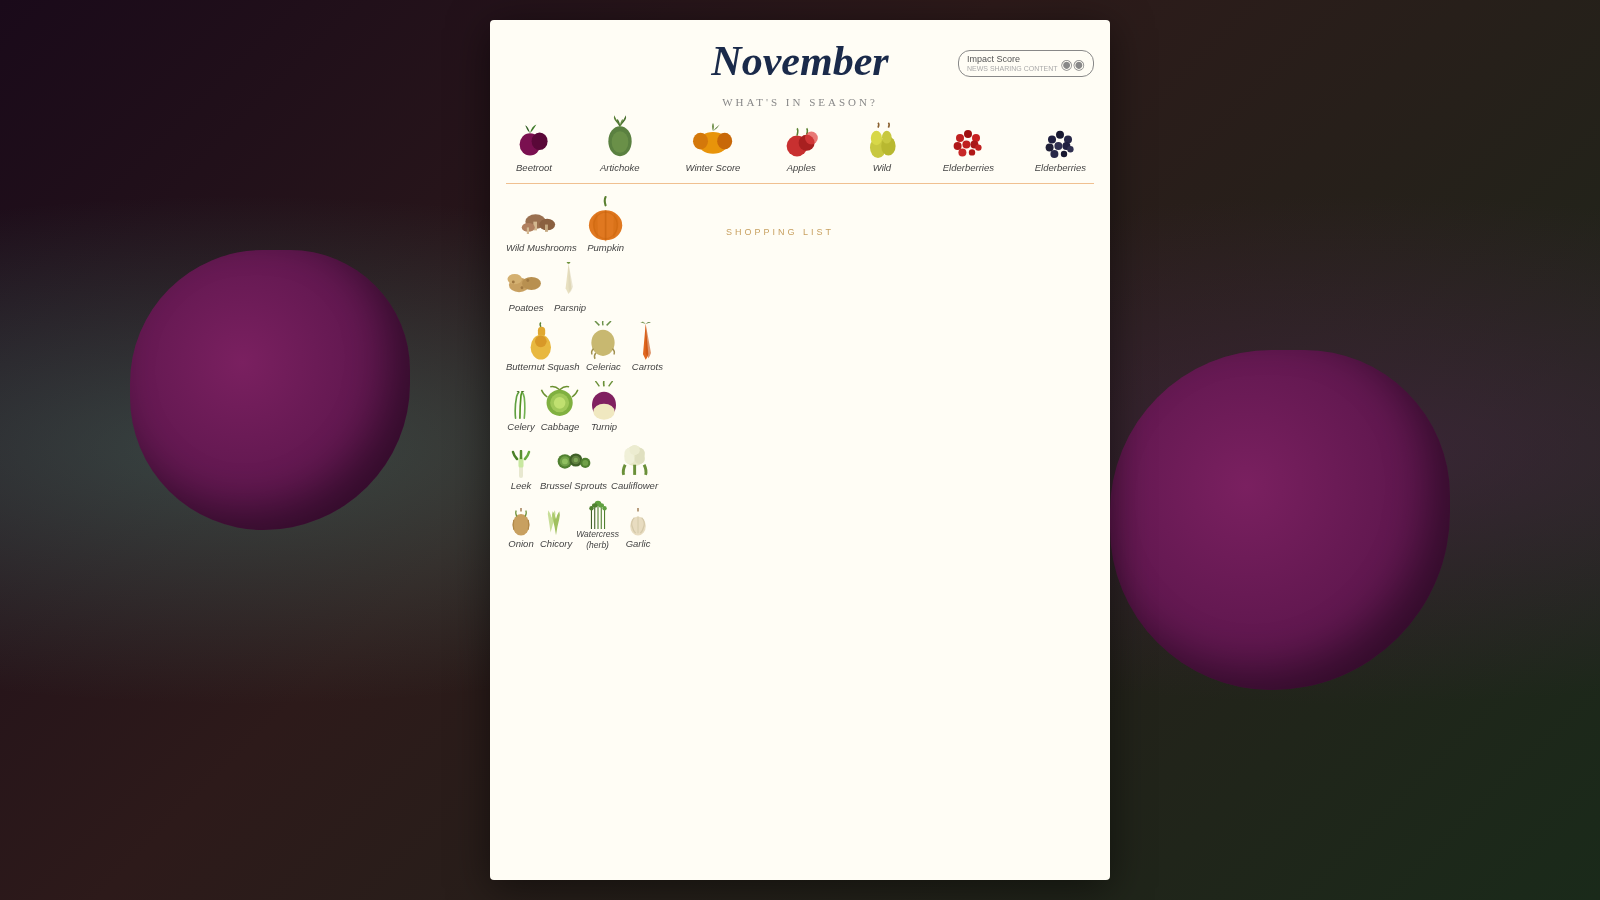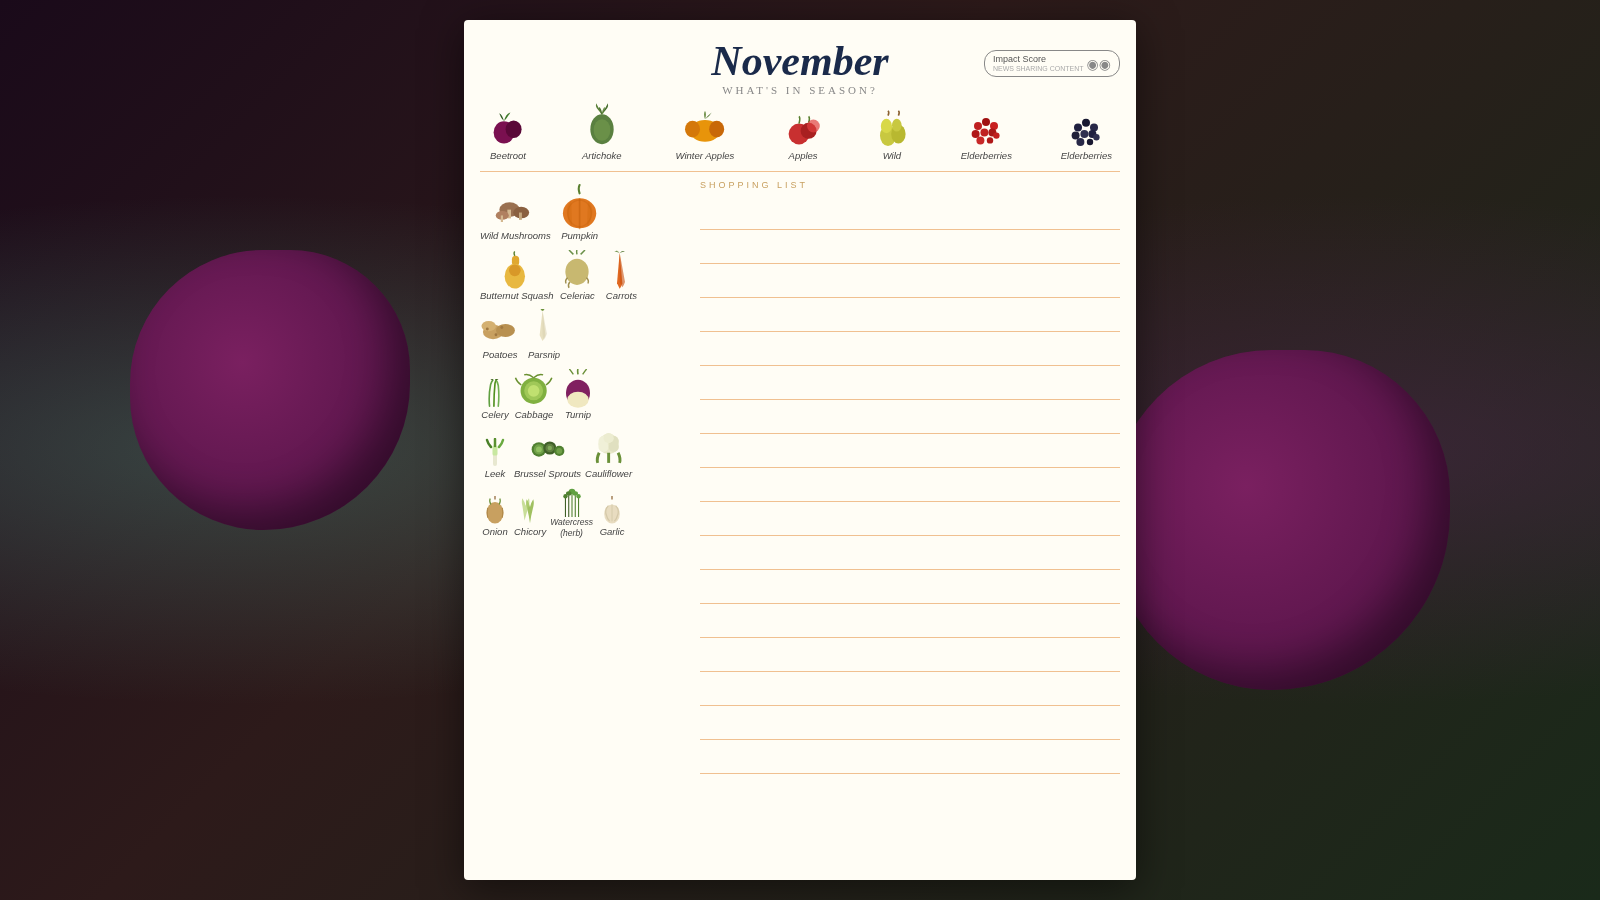--- a/index.html
+++ b/index.html
@@ -41,21 +41,21 @@
       width: 340px;
       height: 340px;
       border-radius: 50% 45% 55% 50%;
       background: radial-gradient(circle at 40% 40%, #7a2060, #4a1040);
       box-shadow: inset -20px -20px 40px rgba(0,0,0,0.4);
     }
 
     .page-container {
       position: relative;
       z-index: 10;
-      width: 672px;
+      width: 620px;
       min-height: 860px;
       background: #fffdf5;
       border-radius: 4px;
       box-shadow: 0 8px 40px rgba(0,0,0,0.5);
       display: flex;
       flex-direction: column;
       padding: 20px 16px 20px 16px;
       overflow: hidden;
     }
 
@@ -79,21 +79,21 @@
       color: #1a2a4a;
       font-style: italic;
       line-height: 1;
     }
 
     .subtitle {
       font-size: 11px;
       letter-spacing: 3px;
       color: #888;
       text-transform: uppercase;
-      margin-top: 2px;
+      margin-top: 14px;
     }
 
     .impact-score {
       position: absolute;
       right: 0;
       top: 10px;
       font-size: 10px;
       color: #555;
       border: 1.5px solid #888;
       border-radius: 12px;
@@ -142,21 +142,21 @@
       font-family: Liberation Sans, sans-serif;
       font-style: italic;
       text-align: center;
       line-height: 1.2;
     }
 
     
     .right-list {
       flex: 1;
       display: flex;
-      flex-direction: column;
+      margin-top: 35px;
     }
 
     .shopping-list-title {
       font-size: 9px;
       letter-spacing: 3px;
       color: #c8a060;
       text-transform: uppercase;
       margin-bottom: 8px;
       font-family: Arial, sans-serif;
       font-style: normal;
@@ -248,21 +248,21 @@
     </div>
 
     <div class="produce-col">
       <svg class="svg-icon-lg" viewBox="0 0 60 50">
         <ellipse cx="30" cy="32" rx="18" ry="13" fill="#e8940a"></ellipse>
         <ellipse cx="15" cy="30" rx="9" ry="10" fill="#d4780a"></ellipse>
         <ellipse cx="44" cy="30" rx="9" ry="10" fill="#c86808"></ellipse>
         <path d="M30 18 Q32 12 30 8 Q28 12 30 18" fill="#5a8030"></path>
         <path d="M30 18 Q36 14 38 10 Q33 14 30 18" fill="#4a7028"></path>
       </svg>
-      <span>Winter Apples</span>
+      <span>Winter Score</span>
     </div>
 
     <div class="produce-col">
       <svg class="svg-icon" viewBox="0 0 50 50">
         <circle cx="20" cy="30" r="13" fill="#c83030"></circle>
         <circle cx="32" cy="26" r="10" fill="#a82020"></circle>
         <path d="M20 17 Q22 10 20 8" stroke="#5a8030" stroke-width="2" fill="none"></path>
         <path d="M32 16 Q34 10 32 8" stroke="#5a8030" stroke-width="2" fill="none"></path>
         <circle cx="38" cy="20" r="8" fill="#e04040" opacity="0.7"></circle>
       </svg>
@@ -338,20 +338,44 @@
             <path d="M37 25 Q44 32 42 42 Q40 52 36 56" fill="#d06810" opacity="0.4"></path>
             <path d="M27 22 Q27 60 27 58" stroke="#c05c08" stroke-width="2" fill="none" opacity="0.5"></path>
             <ellipse cx="27" cy="40" rx="14" ry="16" fill="none" stroke="#c05c08" stroke-width="1.5" opacity="0.3"></ellipse>
           </svg>
           <span>Pumpkin</span>
         </div>
       </div>
 
       <div class="produce-row">
         <div class="produce-col">
+          <svg class="svg-icon" viewBox="0 0 55 40">
+            <ellipse cx="18" cy="24" rx="14" ry="10" fill="#c8a060"></ellipse>
+            <ellipse cx="35" cy="22" rx="13" ry="9" fill="#b89050"></ellipse>
+            <ellipse cx="12" cy="16" rx="10" ry="7" fill="#d4b070"></ellipse>
+            <circle cx="10" cy="20" r="2" fill="#a07840"></circle>
+            <circle cx="30" cy="18" r="2" fill="#a07840"></circle>
+            <circle cx="22" cy="28" r="2" fill="#a07840"></circle>
+          </svg>
+          <span>Poatoes</span>
+        </div>
+        <div class="produce-col">
+          <svg class="svg-icon" viewBox="0 0 40 55">
+            <path d="M18 2 Q16 -1 14 -2" stroke="#6a9038" stroke-width="2" fill="none"></path>
+            <path d="M18 2 Q20 -1 22 -2" stroke="#6a9038" stroke-width="2" fill="none"></path>
+            <path d="M18 2 Q18 -2 18 -4" stroke="#6a9038" stroke-width="2" fill="none"></path>
+            <path d="M18 2 L22 36 Q20 42 18 44 Q16 40 14 36 L18 2" fill="#e8e0c0"></path>
+            <path d="M18 2 L24 34 Q22 40 20 42 Q18 38 18 34 L18 2" fill="#d8d0b0" opacity="0.5"></path>
+          </svg>
+          <span>Parsnip</span>
+        </div>
+      </div>
+
+      <div class="produce-row">
+        <div class="produce-col">
           <svg class="svg-icon" viewBox="0 0 50 55">
             <path d="M22 8 Q20 4 22 2" stroke="#5a8030" stroke-width="2" fill="none"></path>
             <rect x="18" y="8" width="10" height="14" rx="5" fill="#e0a830"></rect>
             <ellipse cx="22" cy="36" rx="14" ry="17" fill="#e8b840"></ellipse>
             <ellipse cx="22" cy="28" rx="8" ry="8" fill="#d89828"></ellipse>
           </svg>
           <span>Butternut Squash</span>
         </div>
         <div class="produce-col">
           <svg class="svg-icon" viewBox="0 0 50 55">
@@ -367,44 +391,20 @@
         </div>
         <div class="produce-col">
           <svg class="svg-icon" viewBox="0 0 40 60">
             <path d="M18 4 L22 50 Q20 56 18 58 Q16 54 14 50 L18 4" fill="#e06820"></path>
             <path d="M18 4 L26 48 Q24 54 22 56 Q20 52 18 48 L18 4" fill="#c85010" opacity="0.6"></path>
             <path d="M18 4 Q14 0 10 2 Q16 4 18 4" fill="#5a8030"></path>
             <path d="M18 4 Q22 0 26 2 Q20 4 18 4" fill="#4a7028"></path>
             <path d="M18 4 Q10 -2 8 -4 Q14 2 18 4" fill="#6a9038"></path>
           </svg>
           <span>Carrots</span>
-        </div>
-      </div>
-
-      <div class="produce-row">
-        <div class="produce-col">
-          <svg class="svg-icon" viewBox="0 0 55 40">
-            <ellipse cx="18" cy="24" rx="14" ry="10" fill="#c8a060"></ellipse>
-            <ellipse cx="35" cy="22" rx="13" ry="9" fill="#b89050"></ellipse>
-            <ellipse cx="12" cy="16" rx="10" ry="7" fill="#d4b070"></ellipse>
-            <circle cx="10" cy="20" r="2" fill="#a07840"></circle>
-            <circle cx="30" cy="18" r="2" fill="#a07840"></circle>
-            <circle cx="22" cy="28" r="2" fill="#a07840"></circle>
-          </svg>
-          <span>Poatoes</span>
-        </div>
-        <div class="produce-col">
-          <svg class="svg-icon" viewBox="0 0 40 55">
-            <path d="M18 2 Q16 -1 14 -2" stroke="#6a9038" stroke-width="2" fill="none"></path>
-            <path d="M18 2 Q20 -1 22 -2" stroke="#6a9038" stroke-width="2" fill="none"></path>
-            <path d="M18 2 Q18 -2 18 -4" stroke="#6a9038" stroke-width="2" fill="none"></path>
-            <path d="M18 2 L22 36 Q20 42 18 44 Q16 40 14 36 L18 2" fill="#e8e0c0"></path>
-            <path d="M18 2 L24 34 Q22 40 20 42 Q18 38 18 34 L18 2" fill="#d8d0b0" opacity="0.5"></path>
-          </svg>
-          <span>Parsnip</span>
         </div>
       </div>
 
       <div class="produce-row">
         <div class="produce-col">
           <svg class="svg-icon-sm" viewBox="0 0 40 55">
             <path d="M10 50 Q8 30 12 10 Q14 4 16 2" stroke="#60a040" stroke-width="3" fill="none" stroke-linecap="round"></path>
             <path d="M18 50 Q18 28 20 8 Q22 2 22 0" stroke="#50901e" stroke-width="3" fill="none" stroke-linecap="round"></path>
             <path d="M26 50 Q28 30 26 12 Q24 4 22 2" stroke="#70b050" stroke-width="3" fill="none" stroke-linecap="round"></path>
             <path d="M16 2 Q8 -4 4 -6" stroke="#406020" stroke-width="2" fill="none"></path>

